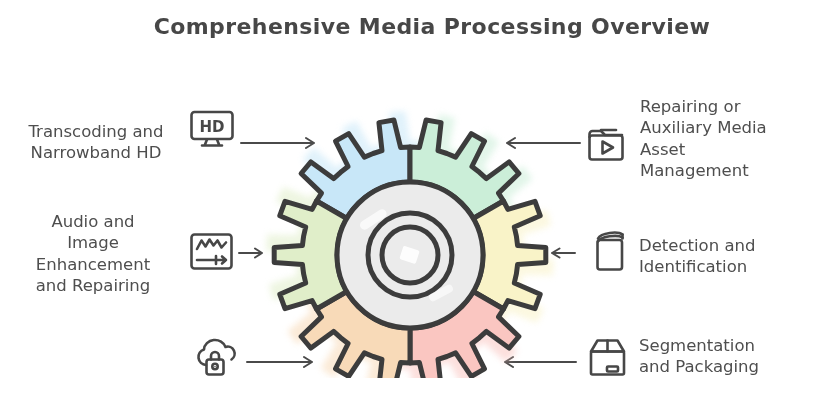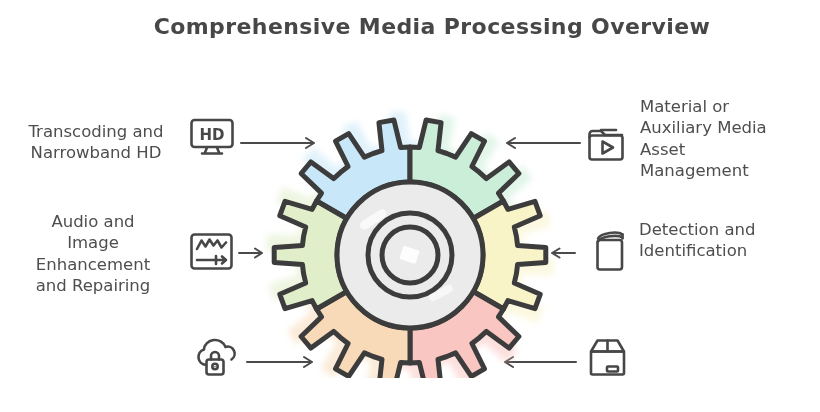--- a/index.html
+++ b/index.html
@@ -14,24 +14,24 @@
   .label{
     position:absolute;color:#4e4e4e;font-size:16.5px;line-height:1.3;
     white-space:pre-line;
   }
   .ta-r{text-align:center}
   .ta-l{text-align:left}
   .lab1{left:10px;top:121px;width:172px}
   .lab2{left:4px;top:211px;width:178px}
   .lab3{left:56px;top:341px;width:126px}
   .rab1{left:640px;top:96px;width:176px}
-  .rab2{left:639px;top:219px;width:178px}
+  .rab2{left:639px;top:235px;width:178px}
   .rab3{left:639px;top:335px;width:178px}
   .icon{position:absolute;display:block}
-  .ic1{left:188px;top:116px}
+  .ic1{left:188px;top:108px}
   .ic2{left:188px;top:231px}
   .ic3{left:194px;top:337px}
   .ic4{left:584px;top:125px}
   .ic5{left:589px;top:228px}
   .ic6{left:584px;top:334px}
   .arrow{position:absolute;display:block}
   .ar1{left:240px;top:135px}
   .ar2{left:238px;top:245px}
   .ar3{left:246px;top:354px}
   .ar4{left:503px;top:135px}
@@ -49,26 +49,28 @@
 
   <div class="title">Comprehensive Media Processing Overview</div>
 
   <div class="label ta-r lab1">Transcoding and
 Narrowband HD</div>
   <div class="label ta-r lab2">Audio and
 Image
 Enhancement
 and Repairing</div>
 
-  <div class="label ta-l rab1">Material or
+  <div class="label ta-l rab1">Repairing or
 Auxiliary Media
 Asset
 Management</div>
   <div class="label ta-l rab2">Detection and
 Identification</div>
+  <div class="label ta-l rab3">Segmentation
+and Packaging</div>
 
   <span class="icon ic1">
     <svg width="48" height="44" viewBox="0 0 48 44">
       <rect x="3.5" y="4" width="41" height="27" rx="3"></rect>
       <text x="24" y="23.5" text-anchor="middle" font-size="15">HD</text>
       <path d="M19,31.5 L17,36.5 M29,31.5 L31,36.5 M14,37.5 L34,37.5"></path>
     </svg>
   </span>
   <span class="icon ic2">
     <svg width="47" height="41" viewBox="0 0 47 41">

